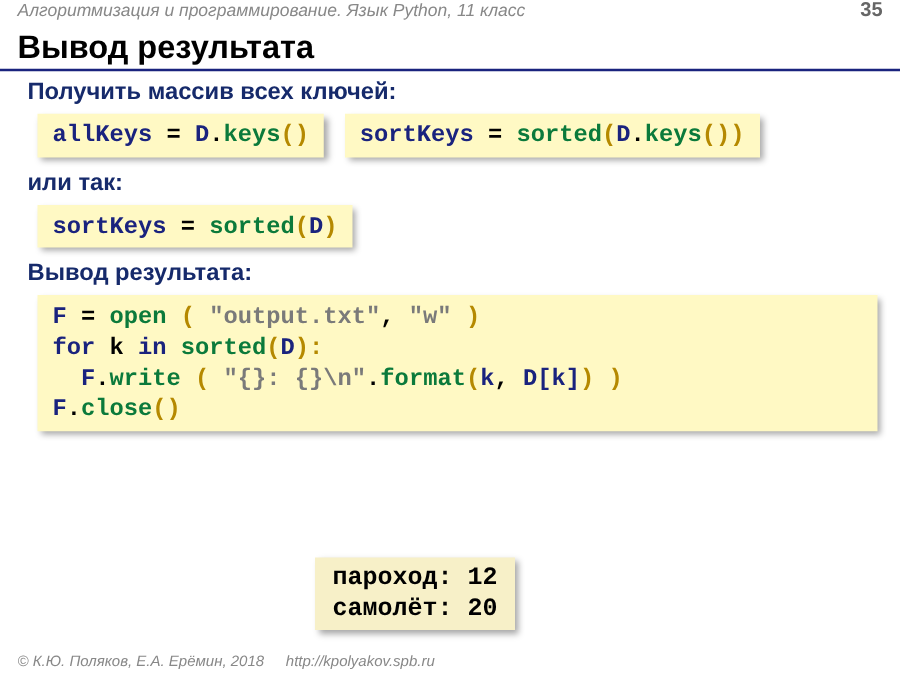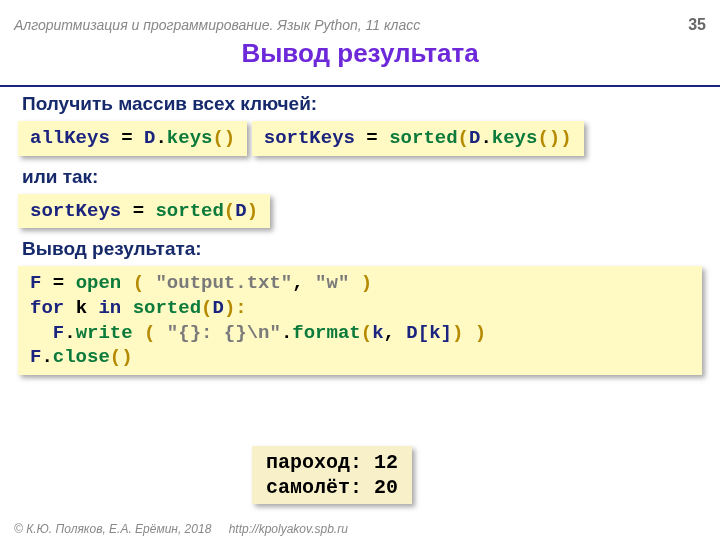--- a/index.html
+++ b/index.html
@@ -3,44 +3,43 @@
 <meta charset="utf-8">
 <style>
   * { margin: 0; padding: 0; box-sizing: border-box; }
   body {
     width: 720px; height: 540px;
     font-family: Arial, Helvetica, sans-serif;
     background: #fff; position: relative; overflow: hidden;
   }
   .header {
     display: flex; justify-content: space-between; align-items: baseline;
-    padding: 16px 14px 0 14px; font-style: italic; color: #888;
+    padding: 0 14px 0 14px; font-style: italic; color: #888;
     font-size: 14px;
     gap: 29px;
   }
   .pagenum { font-style: normal; font-weight: bold; color: #666; font-size: 16px; }
   .title {
-    font-size: 26px; font-weight: bold; color: #6d28d9;
-    padding: 4px 14px 16px 14px;
+    font-size: 26px; font-weight: bold; color: #000000;
+    padding: 4px 14px 2px 14px;
     border-bottom: 2px solid #1a237e;
     margin-bottom: 6px;
-    text-align: center;
   }
   .content { padding: 0 18px; }
   .subhead {
     color: #162a6b; font-weight: bold; font-size: 19px;
     margin: 0 0 6px 4px;
   }
   .codeblock {
     background: #fff9c4;
     box-shadow: 3px 3px 5px rgba(0,0,0,0.35);
     padding: 5px 12px;
     font-family: "Courier New", monospace;
     font-size: 19px; font-weight: bold;
-    margin: 0 0 10px 0;
+    margin: 0 0 10px 12px;
     white-space: pre;
     line-height: 1.3;
     display: inline-block;
     min-width: 200px;
   }
   .cb-wide { display: block; }
   .tok-kw   { color: #1a237e; }   
   .tok-fn   { color: #0b7a3b; }   
   .tok-par  { color: #b58900; }   
   .tok-str  { color: #7a7a7a; }   

